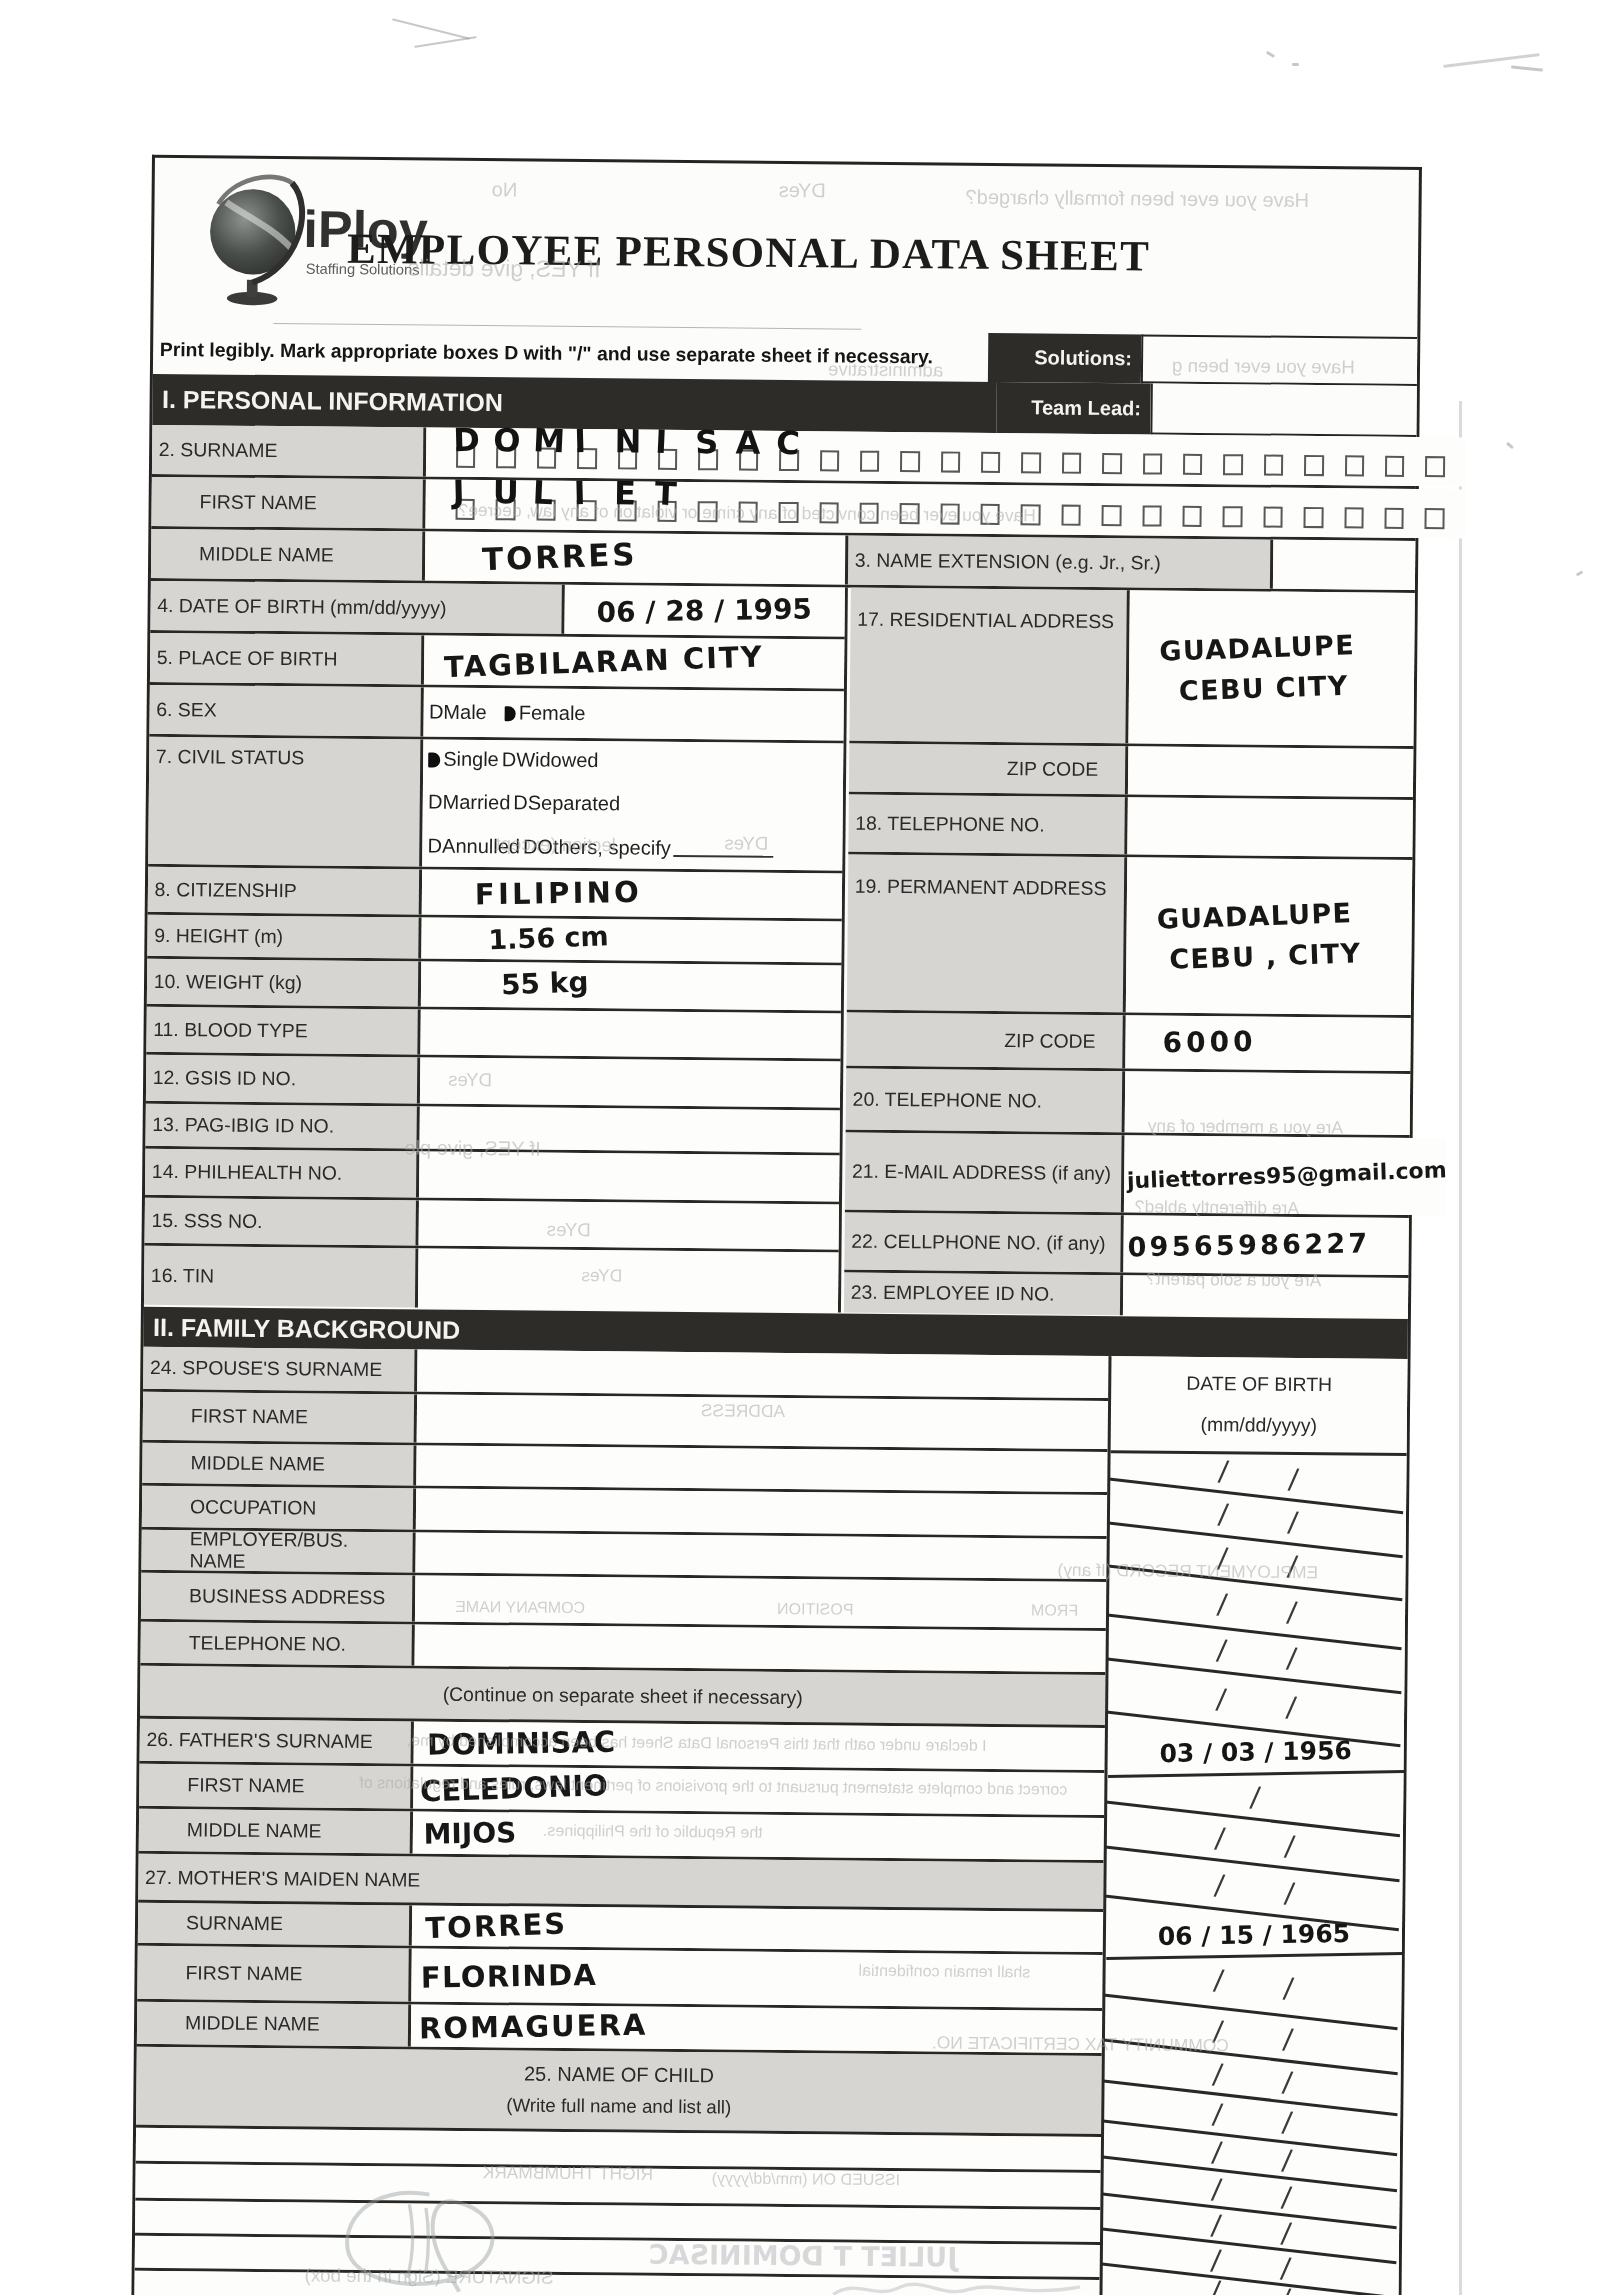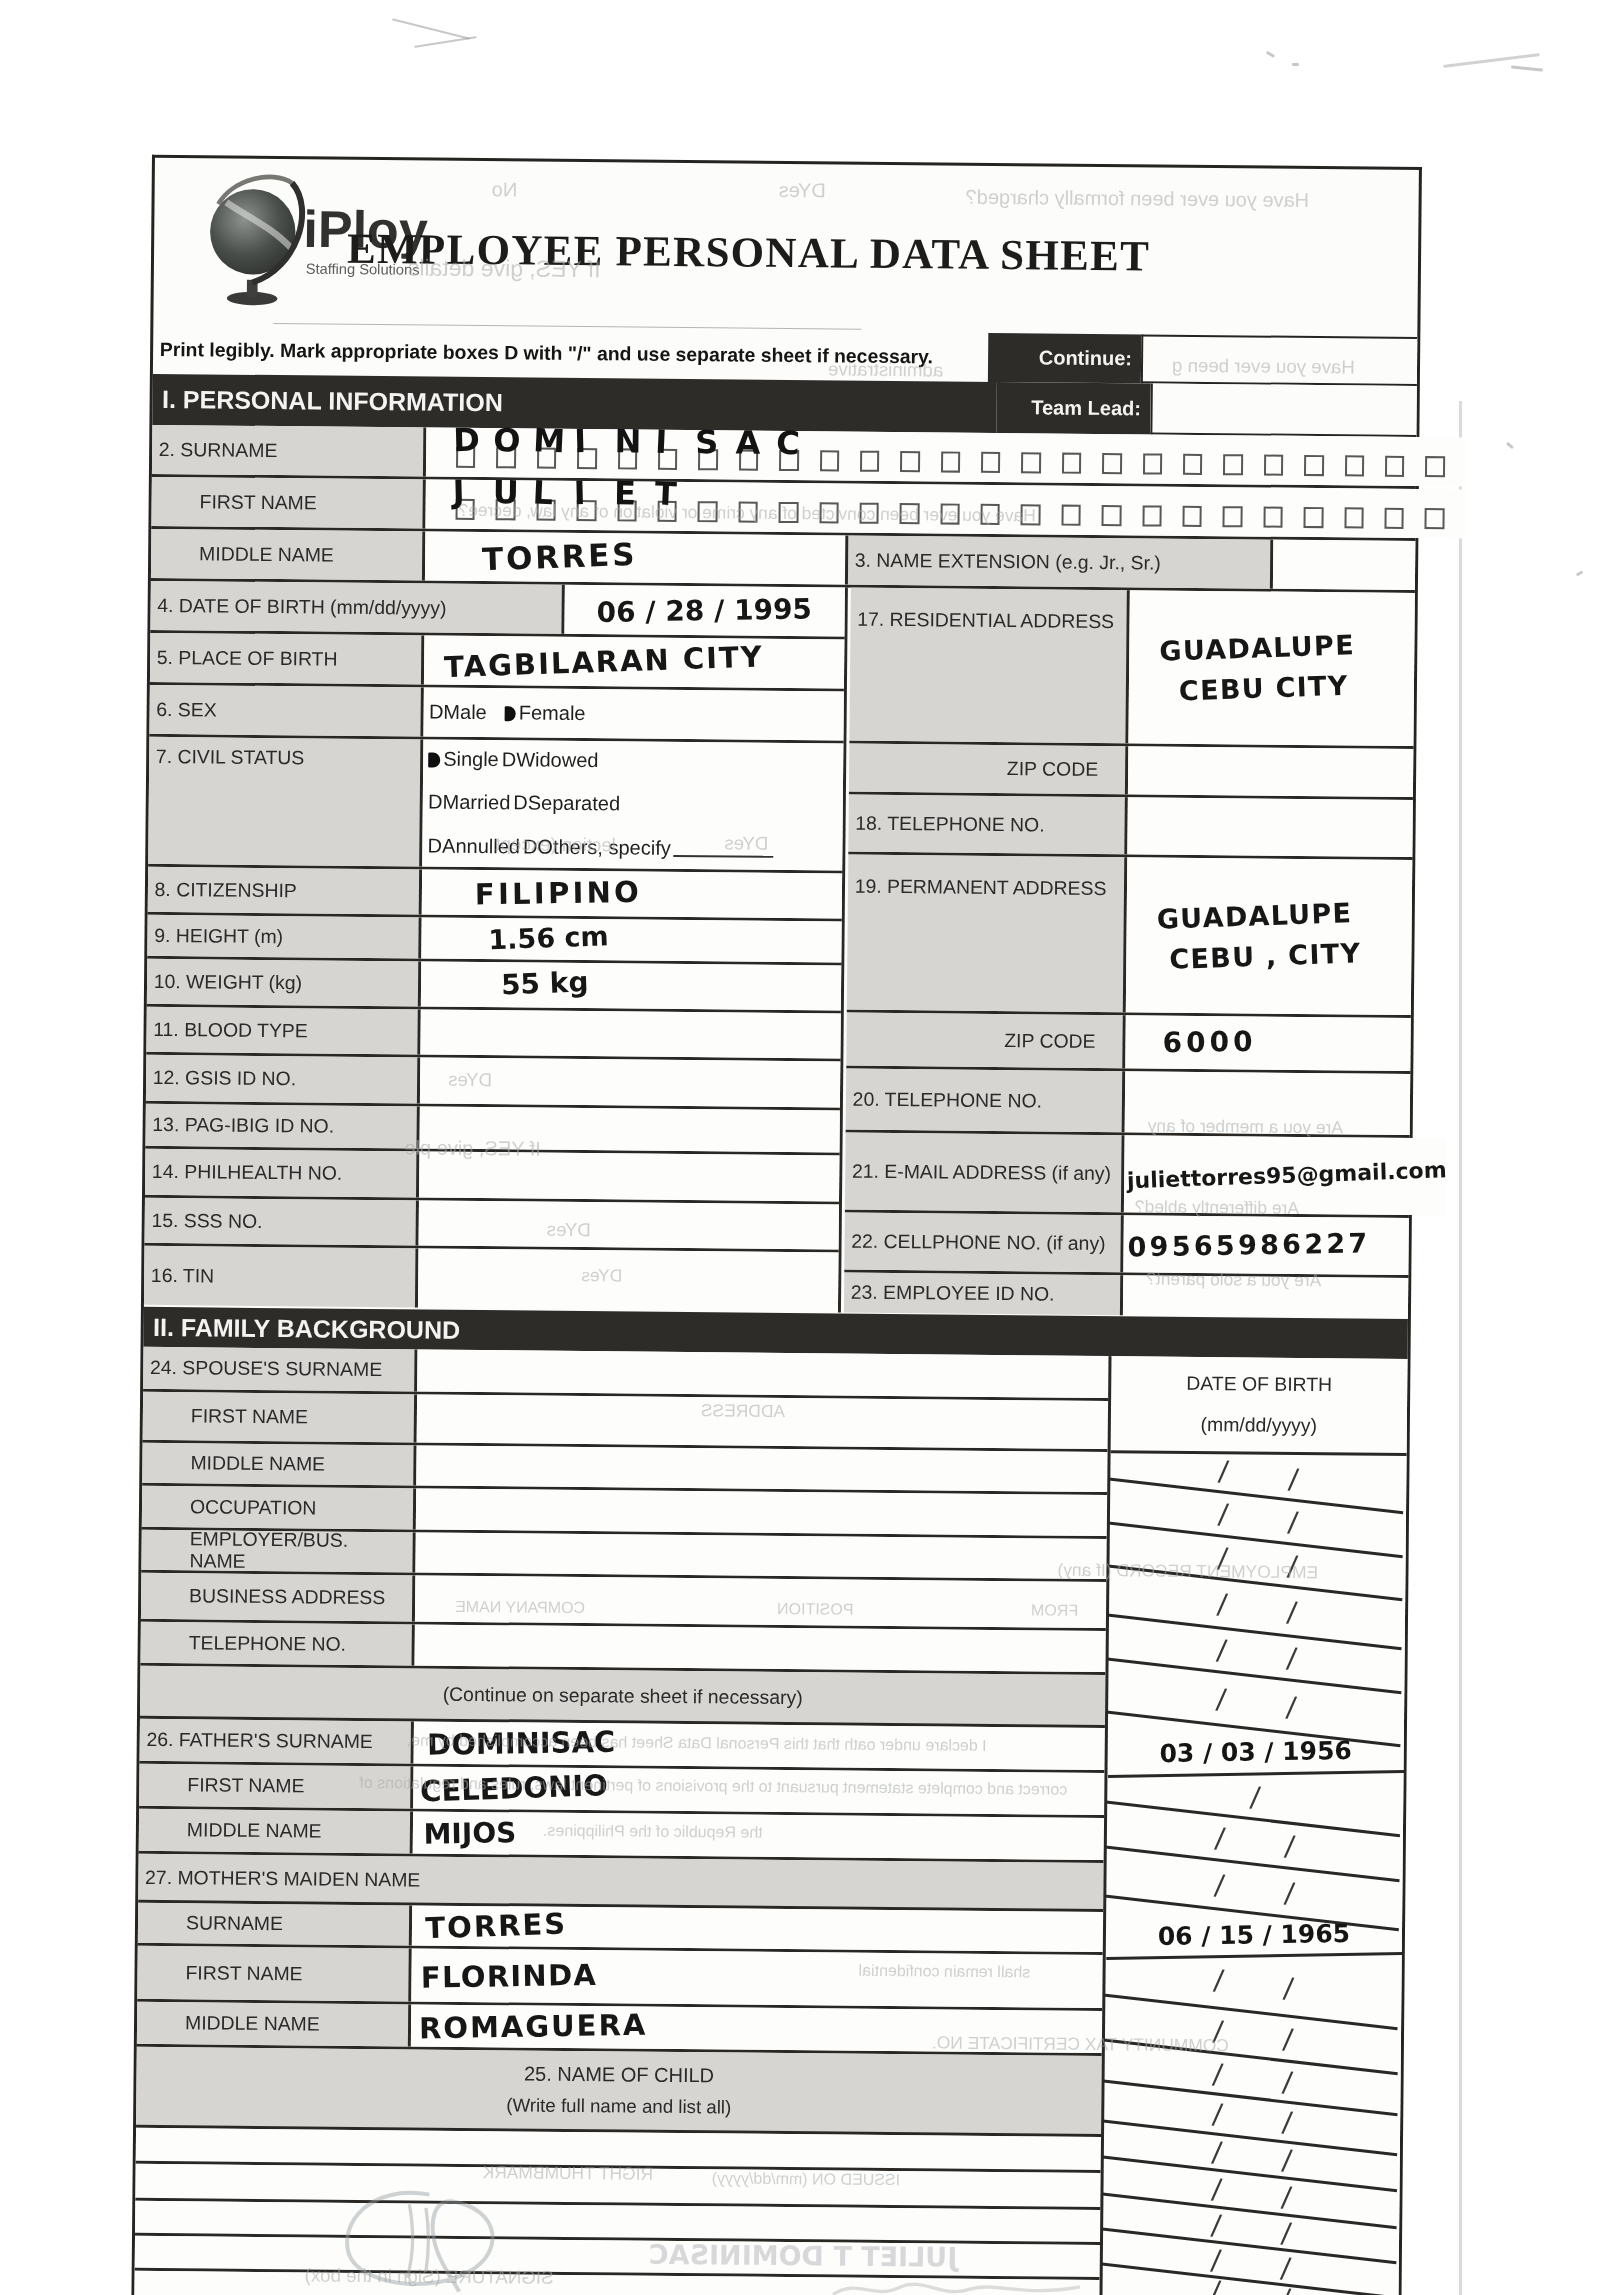--- a/index.html
+++ b/index.html
@@ -121,21 +121,21 @@
         <text x="168" y="118" font-family="Liberation Sans, sans-serif" font-weight="bold" font-size="78" fill="#31312f">iPloy</text>
         <text x="172" y="158" font-family="Liberation Sans, sans-serif" font-size="22" fill="#5d5d59">Staffing Solutions</text>
       </svg>
       <div class="abs" style="left:0;top:64px;width:1189px;text-align:center;font-family:'Liberation Serif',serif;font-weight:bold;font-size:43px;letter-spacing:1.3px;color:#1d1c1b;">EMPLOYEE PERSONAL DATA SHEET</div>
       <div class="abs" style="left:120px;top:164px;width:588px;height:1.3px;background:#b7b5b1;"></div>
     </div>
 
     <div class="abs" style="left:0;top:167px;width:1264px;height:49px;display:flex;">
       <div style="width:835px;font-size:19.4px;font-weight:600;color:#151515;display:flex;align-items:center;padding-left:6.7px;box-sizing:border-box;">Print legibly.  Mark appropriate boxes D with "/" and use separate sheet if necessary.</div>
       <div class="bar" style="width:144px;justify-content:flex-end;padding-right:9.4px;font-size:20px;">
-        <span>Continue:</span>
+        <span>Solutions:</span>
       </div>
       <div style="flex:1;background:#fcfcfa;border:2.7px solid #262421;border-right:none;display:flex;align-items:center;padding-left:6.7px;font-size:18.7px;">
         <span></span>
       </div>
     </div>
 
     <div class="abs" style="left:0;top:216px;width:1264px;height:51px;display:flex;">
       <div class="bar" style="width:835px;font-size:25px;padding-left:9.4px;">
         <span>I. PERSONAL INFORMATION</span>
       </div>

